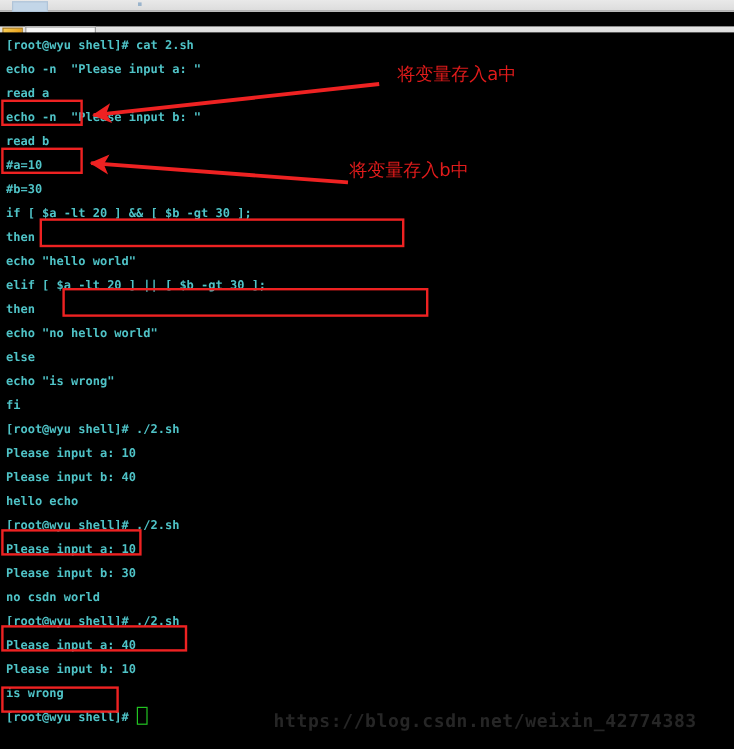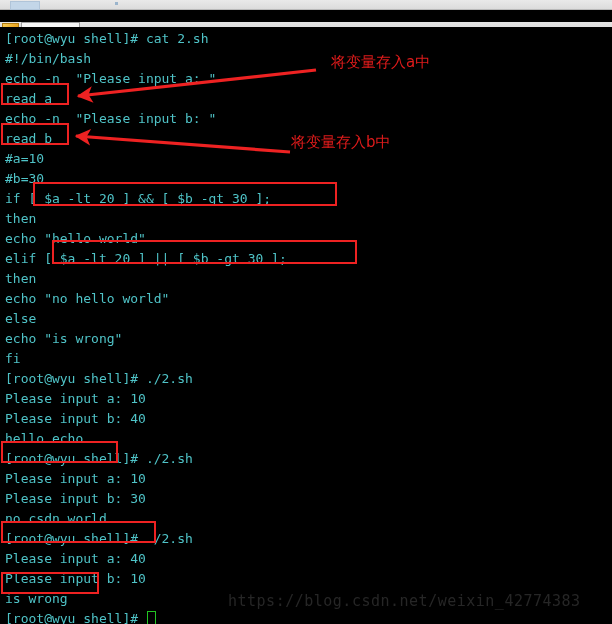--- a/index.html
+++ b/index.html
@@ -113,24 +113,25 @@
   }
   .term-lines {
     position: absolute;
     left: 5px; top: 2px;
     width: 600px;
   }
   .tline {
     height: 20px;
     line-height: 20px;
     font-family: "DejaVu Sans Mono", "Liberation Mono", monospace;
-    font-size: 13px;
+    font-size: 10px;
     color: #4fc3c7;
     white-space: pre;
     letter-spacing: 0px;
+    font-weight: bold;
   }
 
   
   .cursor {
     display: inline-block;
     width: 9px;
     height: 15px;
     border: 1.5px solid #22c422;
     box-sizing: border-box;
     vertical-align: -3px;
@@ -159,20 +160,21 @@
 
   
   .watermark {
     position: absolute;
     left: 228px; top: 592px;
     font-family: "DejaVu Sans Mono", "Liberation Mono", monospace;
     font-size: 15px;
     color: #262626;
     letter-spacing: 0.5px;
     white-space: nowrap;
+    font-weight: bold;
   }
 </style>
 </head>
 <body>
 
 <div id="app">
 
   <div class="chrome-strip">
     <div class="chrome-ghost"></div>
     <div class="chrome-dot"></div>
@@ -183,21 +185,20 @@
     <div class="tab">
       <span class="tab-dot"></span>
       <span class="tab-label"><span class="num">1</span> <span>wyu</span></span>
       <span class="tab-close">×</span>
     </div>
   </div>
 
   <div class="term">
     <div class="term-lines" id="term-lines">
         <div class="tline">[root@wyu shell]# cat 2.sh</div>
-        <div class="tline">#!/bin/bash</div>
         <div class="tline">echo -n  "Please input a: "</div>
         <div class="tline">read a</div>
         <div class="tline">echo -n  "Please input b: "</div>
         <div class="tline">read b</div>
         <div class="tline">#a=10</div>
         <div class="tline">#b=30</div>
         <div class="tline">if [ $a -lt 20 ] &amp;&amp; [ $b -gt 30 ];</div>
         <div class="tline">then</div>
         <div class="tline">echo "hello world"</div>
         <div class="tline">elif [ $a -lt 20 ] || [ $b -gt 30 ];</div>

